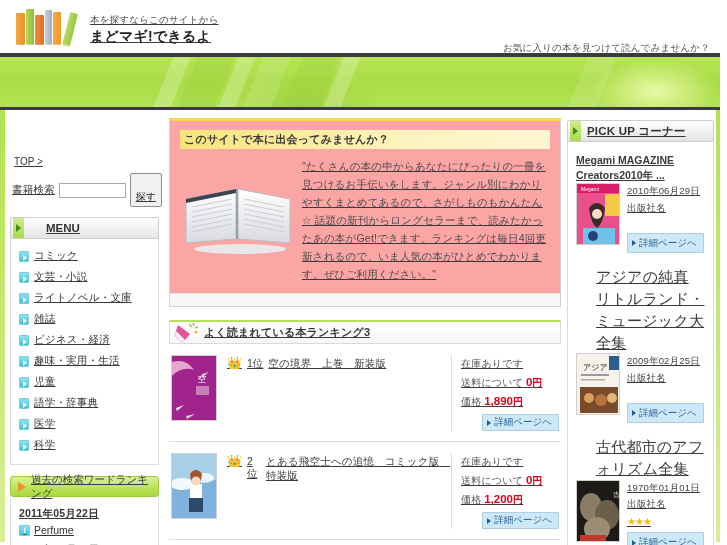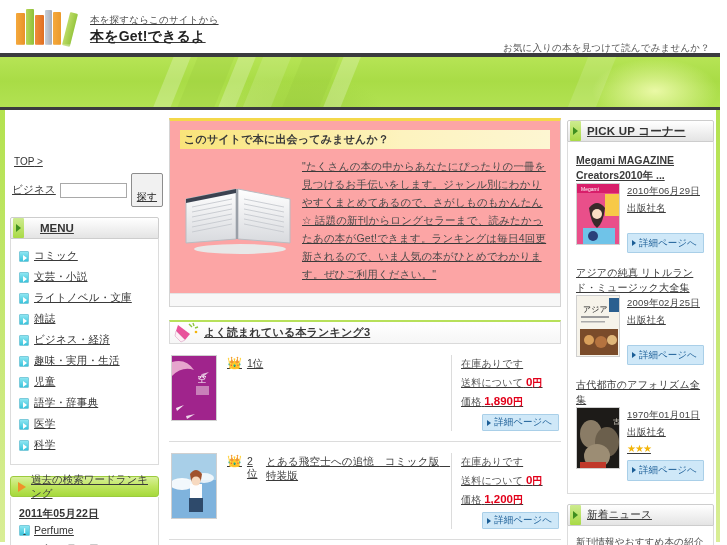--- a/index.html
+++ b/index.html
@@ -101,21 +101,21 @@
     width: 11px; height: 20px; margin-left: 2px;
     background: linear-gradient(to bottom, #cdeb8f, #a9da46);
     border-radius: 1px;
     position: relative; flex: 0 0 auto;
   }
   .panel-head .tab:after {
     content: ""; position: absolute; left: 3px; top: 6px;
     border-left: 5px solid #3f8f1f;
     border-top: 4px solid transparent; border-bottom: 4px solid transparent;
   }
-  .panel-head .ttl { font-size: 11.5px; font-weight: bold; color: #333; padding-left: 16px; }
+  .panel-head .ttl { font-size: 11.5px; font-weight: bold; color: #333; padding-left: 22px; }
   .panel-head.small .ttl { font-weight: normal; font-size: 10.5px; color: #444; }
 
   .panel-body {
     border: 1px solid #dcdcdc; border-top: none;
     background: #fff; padding: 7px 6px 8px 6px;
   }
   .menu-item {
     display: flex; align-items: center; gap: 5px;
     padding: 3px 0 4px 2px;
     font-size: 10.5px; color: #333;
@@ -228,21 +228,21 @@
   .detail-btn .tri {
     border-left: 4px solid #1a5d96;
     border-top: 3px solid transparent; border-bottom: 3px solid transparent;
   }
 
   
   .col-right { width: 154px; padding: 8px 5px 0 2px; }
   .pick-title { font-size: 11.5px; font-weight: bold; color: #333; padding-left: 6px; }
   .pick-item { padding: 7px 4px 6px 4px; }
   .pick-name { font-size: 10.5px; font-weight: bold; color: #3a3a3a; line-height: 1.45; }
-  .pick-name.plain { font-weight: normal; font-size: 10px; }
+  .pick-name.plain { font-weight: normal; font-size: 15px; margin-left: 20px; }
   .pick-row { display: flex; }
   .pick-thumb {
     width: 44px; height: 62px; flex: 0 0 auto;
     border: 1px solid #cfcfcf; margin-right: 7px; overflow: hidden; position: relative;
   }
   .pick-meta { flex: 1 1 auto; font-size: 9.5px; color: #444; line-height: 1.75; }
   .stars { color: #f3b50a; font-size: 10px; letter-spacing: -1px; }
   .news-text { font-size: 9.5px; color: #4a4a4a; line-height: 1.62; padding: 6px 5px; }
 
   .tofu { letter-spacing: .2px; }
@@ -258,21 +258,21 @@
         <div class="bk" style="left:2px;  width:9px;  height:32px; background:linear-gradient(to right,#f5a93c,#e8922a);"></div>
         <div class="bk" style="left:12px; width:8px;  height:36px; background:linear-gradient(to right,#b6d657,#8fc03a);"></div>
         <div class="bk" style="left:21px; width:9px;  height:30px; background:linear-gradient(to right,#f08b3a,#e06f22);"></div>
         <div class="bk" style="left:31px; width:7px;  height:35px; background:linear-gradient(to right,#c9cfd8,#a5adba);"></div>
         <div class="bk" style="left:39px; width:8px;  height:33px; background:linear-gradient(to right,#f5a93c,#eb9a2c);"></div>
         <div class="bk" style="left:48px; width:8px;  height:34px; background:linear-gradient(to right,#bcdb66,#97c63f); transform:rotate(14deg); transform-origin:bottom left;"></div>
         <div class="shine"></div>
       </div>
       <div class="logo-text">
         <div class="logo-sub tofu">本を探すならこのサイトから</div>
-        <div class="logo-main tofu">本をGet!できるよ</div>
+        <div class="logo-main tofu">まどマギ!できるよ</div>
       </div>
     </div>
     <div class="header-tagline tofu">お気に入りの本を見つけて読んでみませんか？</div>
   </div>
 
   <div class="banner">
     <div class="streak" style="left:160px;"></div>
     <div class="streak c" style="left:185px;"></div>
     <div class="streak" style="left:225px;"></div>
     <div class="streak b" style="left:250px;"></div>
@@ -285,21 +285,21 @@
     <div class="edge-left"></div>
     <div class="edge-right"></div>
 
     <div class="col-left">
       <div class="breadcrumb">
         <a href="#">TOP</a>
         <span>&gt;</span>
       </div>
 
       <div class="searchrow">
-        <span class="lbl tofu">ビジネス</span>
+        <span class="lbl tofu">書籍検索</span>
         <input type="text" placeholder="" style="">
         <button class="sbtn">探す</button>
       </div>
 
       <div class="panel-head">
         <span class="tab"></span>
         <span class="ttl">MENU</span>
       </div>
       <div class="panel-body">
         <div class="menu-item">
@@ -426,20 +426,21 @@
             <path d="M14,60 l9,-2 -8,5 z" fill="#fff" opacity="0.8"></path>
             <path d="M30,18 l7,-2 -6,5 z" fill="#fff" opacity="0.7"></path>
             <text x="30" y="26" font-size="9" fill="#fff" text-anchor="middle">空</text>
             <rect x="24" y="30" width="13" height="9" fill="#d8a8cc" opacity="0.7"></rect>
           </svg>
         </div>
         <div class="rank-mid">
           <div class="rank-title">
             <span class="crown">👑</span>
             <span>1位</span>
+            <span class="tofu">空の境界　上巻　新装版</span>
           </div>
         </div>
         <div class="rank-right">
           <div class="rr-line tofu">在庫ありです</div>
           <div class="rr-line">
             <span class="tofu">送料について</span>
             <span class="num">0</span><span class="yen tofu">円</span>
           </div>
           <div class="rr-line">
             <span class="tofu">価格</span>

